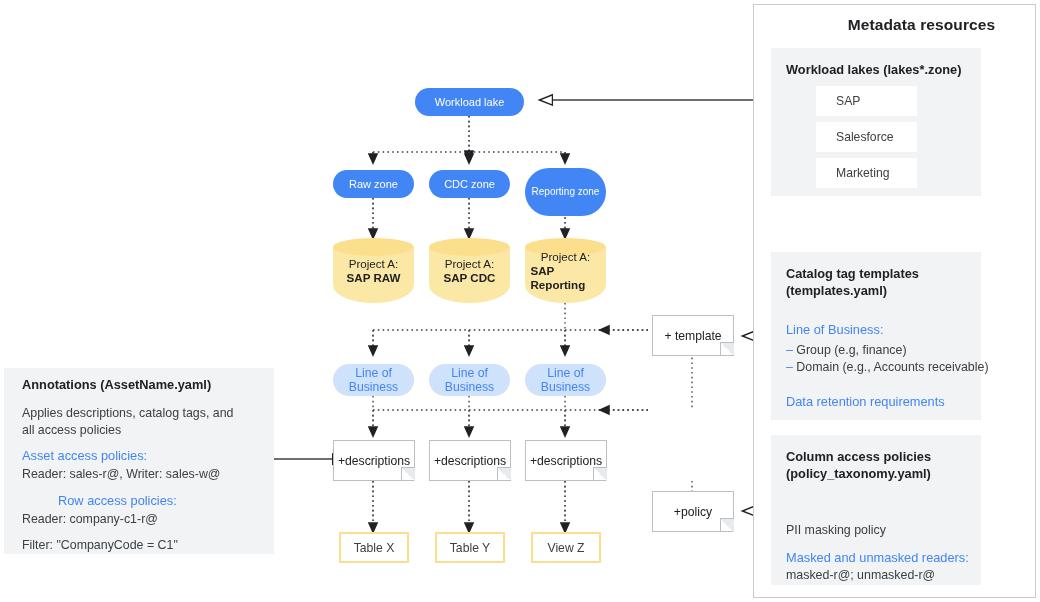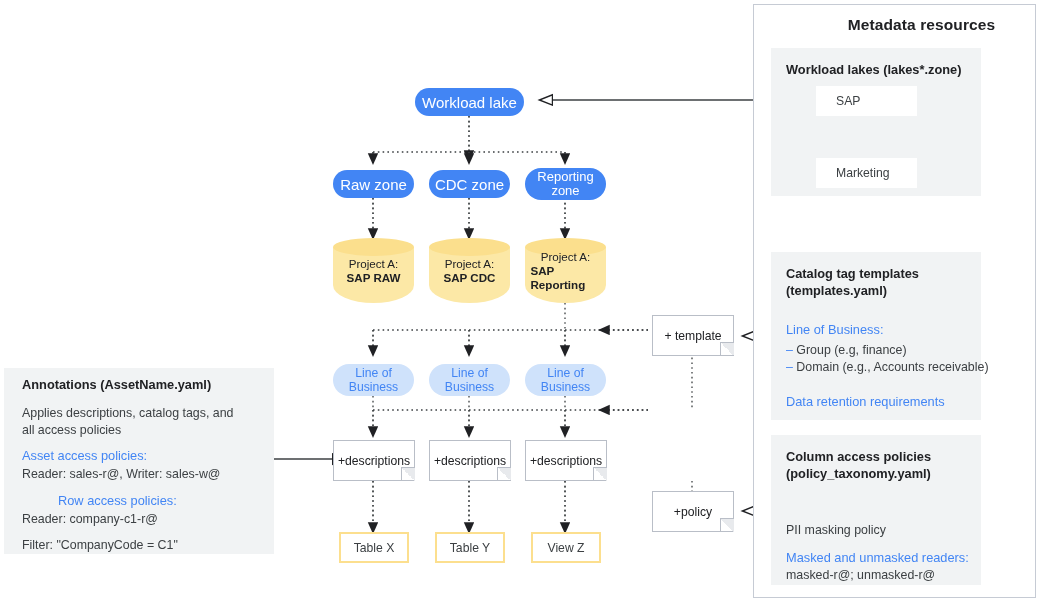--- a/index.html
+++ b/index.html
@@ -20,21 +20,21 @@
   .dash{color:#4285f4;}
 
   
   .wbox{position:absolute;background:#ffffff;box-sizing:border-box;
         display:flex;align-items:center;padding-left:20px;
         font-size:12.2px;color:#3c4043;}
 
   
   .pill{position:absolute;border-radius:999px;display:flex;align-items:center;
         justify-content:center;text-align:center;box-sizing:border-box;}
-  .pill-blue{background:#4285f4;color:#ffffff;font-size:15px;}
+  .pill-blue{background:#4285f4;color:#ffffff;font-size:11px;}
   .pill-lblue{background:#cfe2fb;color:#4285f4;font-size:12.2px;line-height:14px;}
 
   .cyl{position:absolute;}
   .cyl .body{position:absolute;left:0;right:0;top:9px;bottom:0;background:#fce8a6;
              border-bottom-left-radius:50% 18px;border-bottom-right-radius:50% 18px;}
   .cyl .top{position:absolute;left:0;right:0;top:0;height:18px;background:#fbdf8d;border-radius:50%;}
   .cyl .lbl{position:absolute;left:0;right:0;top:0;bottom:0;display:flex;flex-direction:column;
             align-items:center;justify-content:center;font-size:11.6px;color:#202124;line-height:14px;}
   .cyl .lbl b{font-weight:bold;}
 
@@ -126,20 +126,21 @@
     </g>
   </svg>
 
   <div class="panel-outline" style="left:753px;top:4px;width:283px;height:594px;"></div>
 
   <div class="panel-title" style="left:753px;top:16px;width:337px;text-align:center;">Metadata resources</div>
 
   <div class="gray-card" style="left:771px;top:48px;width:210px;height:148px;"></div>
   <div class="card-h" style="position:absolute;left:786px;top:62px;width:195px;">Workload lakes (lakes*.zone)</div>
   <div class="wbox" style="left:816px;top:86px;width:101px;height:30px;">SAP</div>
+  <div class="wbox" style="left:816px;top:122px;width:101px;height:30px;">Salesforce</div>
   <div class="wbox" style="left:816px;top:158px;width:101px;height:30px;">Marketing</div>
 
   <div class="gray-card" style="left:771px;top:252px;width:210px;height:168px;"></div>
   <div class="card-h" style="position:absolute;left:786px;top:266px;width:195px;">Catalog tag templates</div>
   <div class="card-h" style="position:absolute;left:786px;top:283px;width:195px;">(templates.yaml)</div>
   <div class="blue-h" style="position:absolute;left:786px;top:321px;width:195px;">Line of Business:</div>
   <div class="body-t" style="position:absolute;left:786px;top:342px;width:200px;">
     <span class="dash">–</span>
     <span>Group (e.g, finance)</span>
   </div>
@@ -163,21 +164,21 @@
   <div class="blue-h" style="position:absolute;left:22px;top:447px;width:250px;">Asset access policies:</div>
   <div class="body-t" style="position:absolute;left:22px;top:466px;width:255px;">Reader: sales-r@, Writer: sales-w@</div>
   <div class="blue-h" style="position:absolute;left:22px;top:492px;width:250px;margin-left:36px;">Row access policies:</div>
   <div class="body-t" style="position:absolute;left:22px;top:511px;width:250px;">Reader: company-c1-r@</div>
   <div class="body-t" style="position:absolute;left:22px;top:537px;width:250px;">Filter: "CompanyCode = C1"</div>
 
   <div class="pill pill-blue" style="left:415px;top:88px;width:109px;height:28px;">Workload lake</div>
 
   <div class="pill pill-blue" style="left:333px;top:170px;width:81px;height:28px;">Raw zone</div>
   <div class="pill pill-blue" style="left:429px;top:170px;width:81px;height:28px;">CDC zone</div>
-  <div class="pill pill-blue" style="left:525px;top:168px;width:81px;height:32px;line-height:14px;font-size:13px;">
+  <div class="pill pill-blue" style="left:525px;top:168px;width:81px;height:48px;line-height:14px;font-size:10px;">
     <span>Reporting zone</span>
   </div>
 
   <div class="cyl" style="left:333px;top:238px;width:81px;height:65px;">
     <div class="body"></div>
     <div class="top"></div>
     <div class="lbl">
       <span>Project A:</span>
       <b>SAP RAW</b>
     </div>

